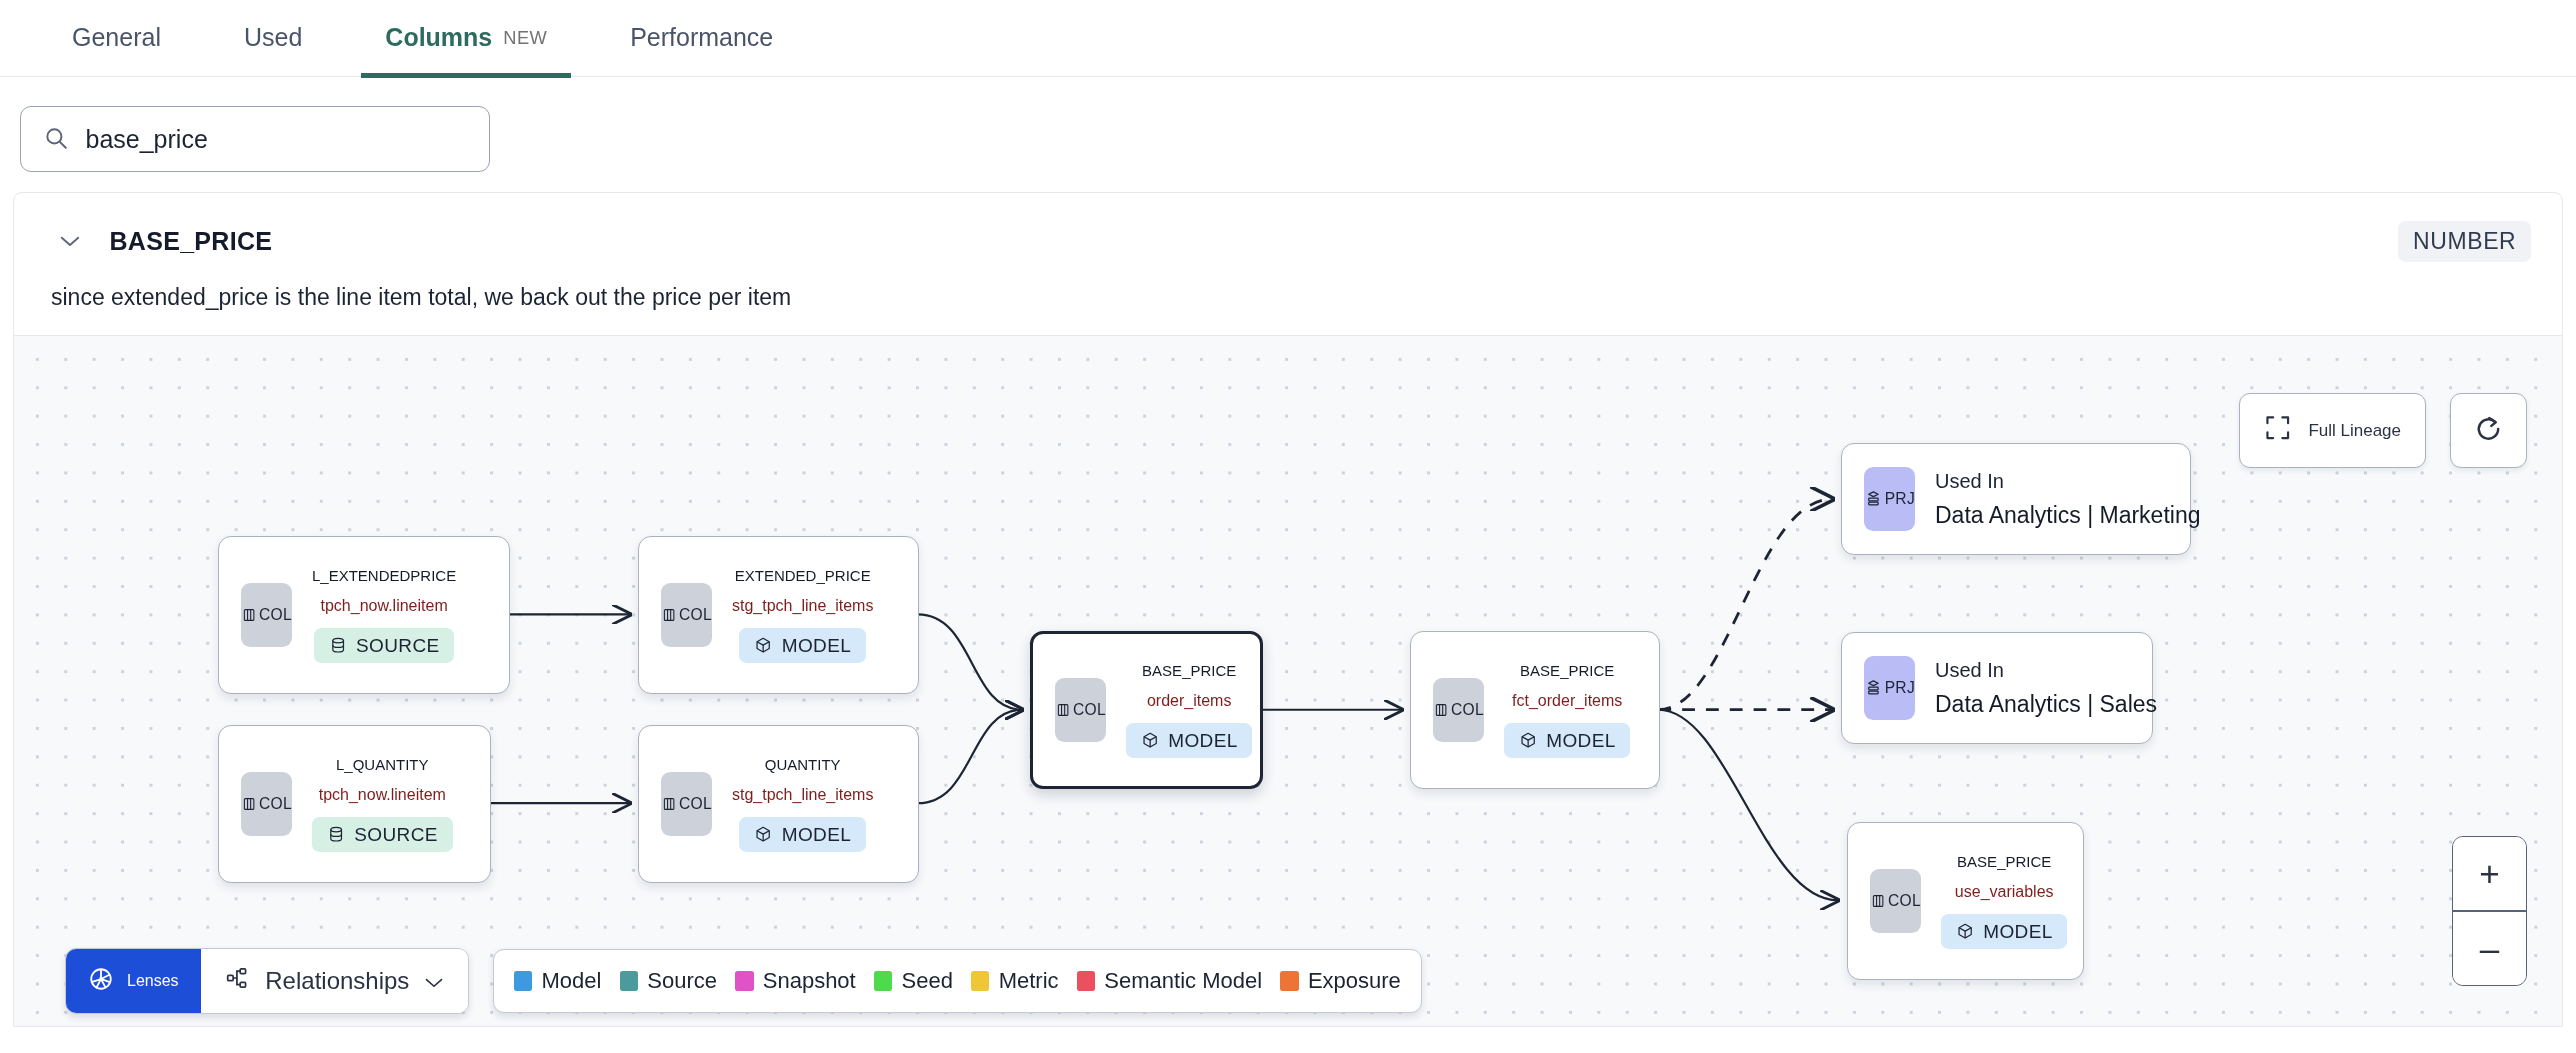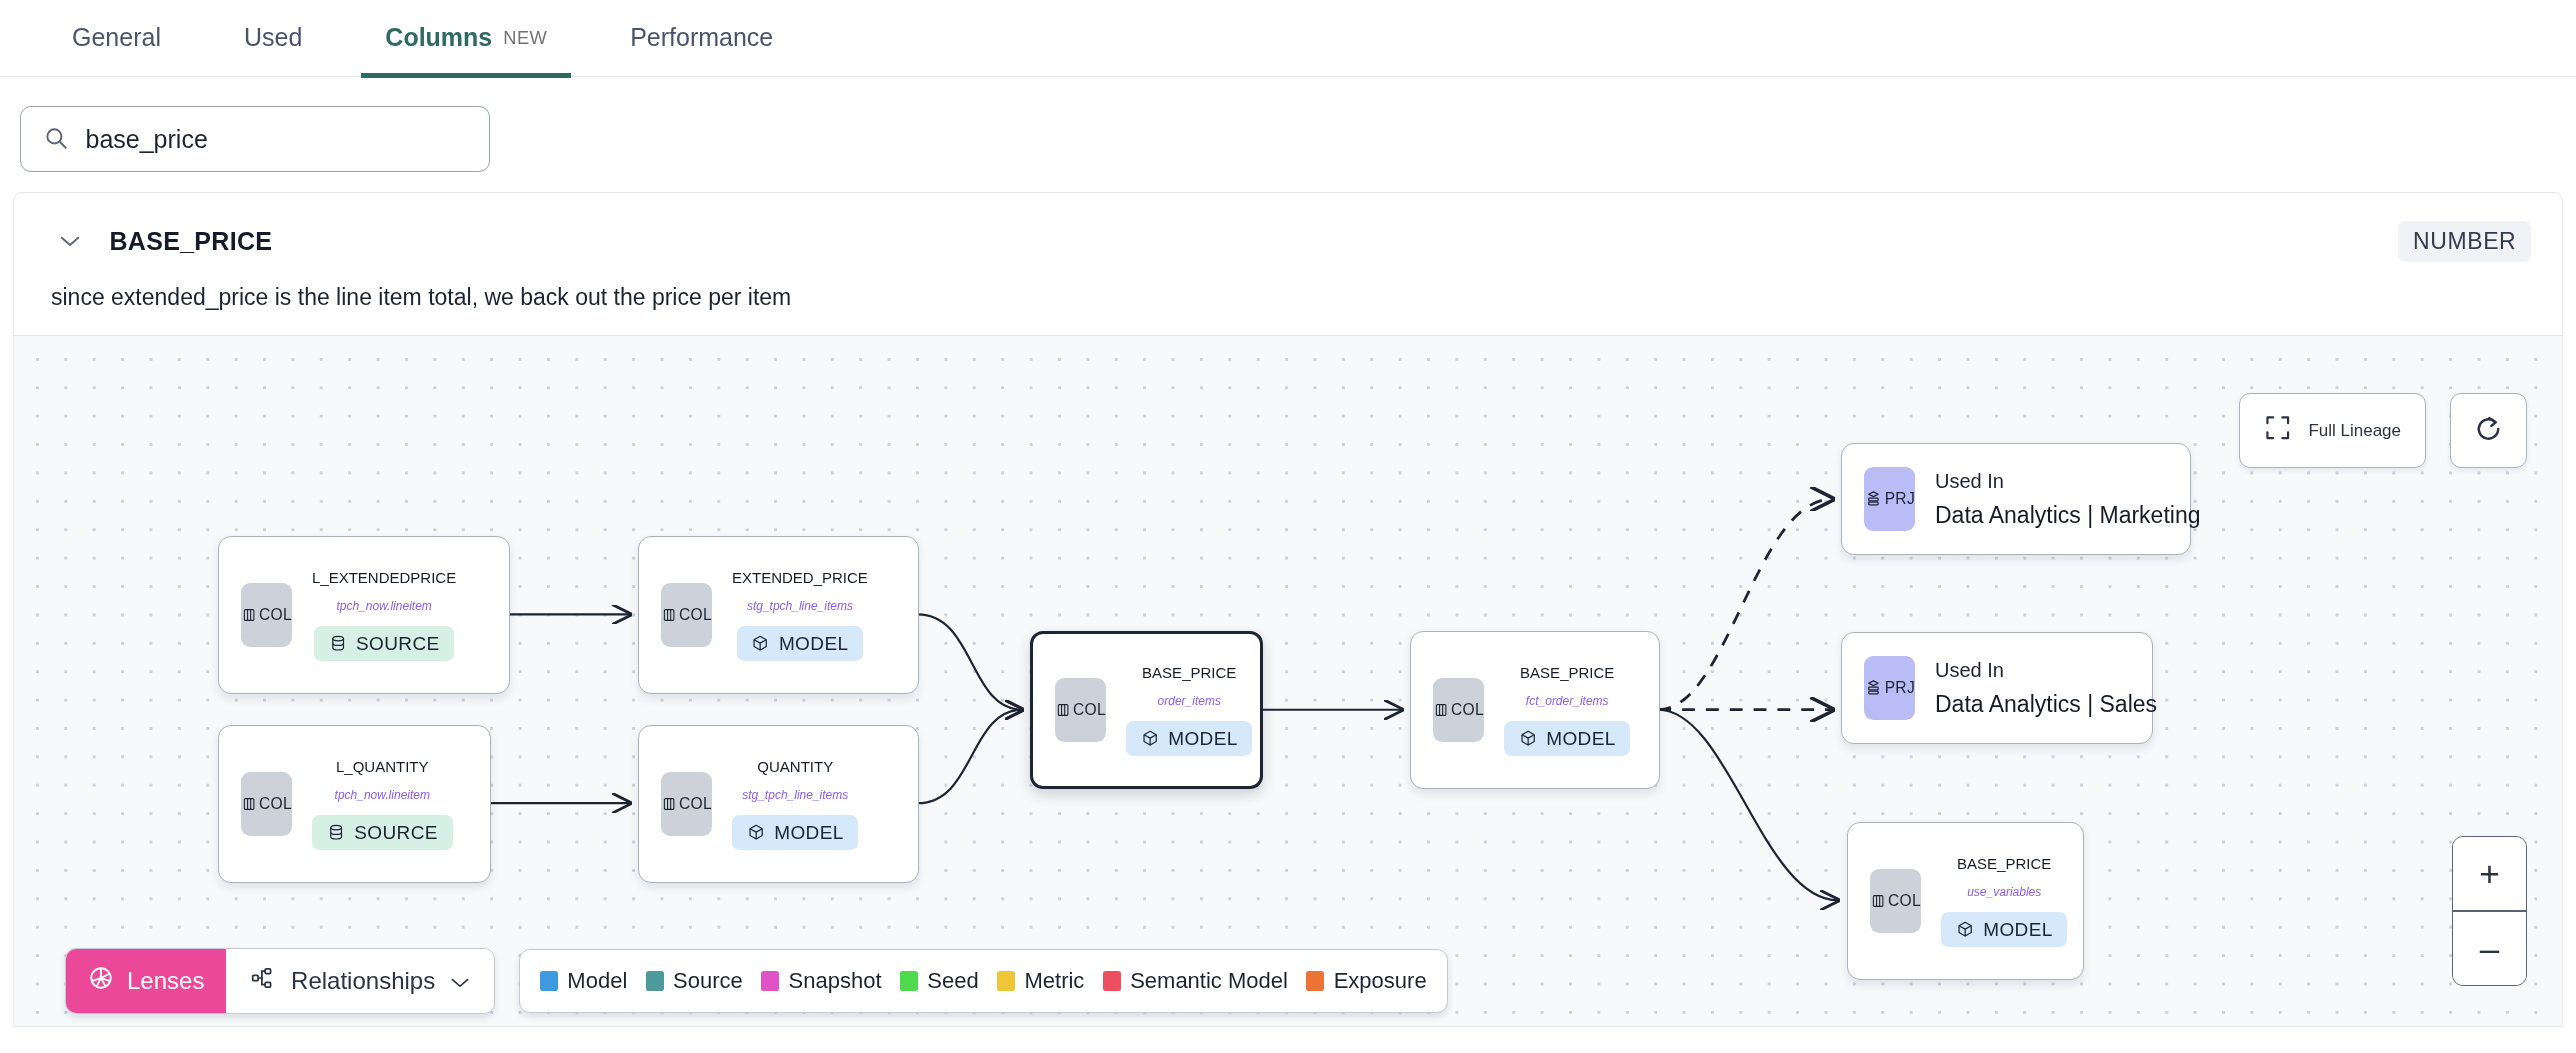--- a/index.html
+++ b/index.html
@@ -169,25 +169,24 @@
   .chip-label { font-size: 15.6px; color: #1d2433; letter-spacing: 0.3px; }
   .node-body { padding-left: 20px; padding-right: 20px; }
   .node-name {
     font-size: 15px;
     color: #151b28;
     text-align: center;
     margin-bottom: 13px;
     white-space: nowrap;
   }
   .node-sub {
-    font-size: 12px;
-    color: #8b5cf6;
+    font-size: 16px;
+    color: #7f1d1d;
     margin-bottom: 13px;
     white-space: nowrap;
-    font-style: italic;
   }
   .kind-pill {
     display: inline-flex;
     align-items: center;
     gap: 9.2px;
     padding: 6.4px 14.7px;
     border-radius: 7.3px;
     font-size: 19px;
     color: #1c2333;
     letter-spacing: 0.4px;
@@ -257,26 +256,26 @@
   }
   .lens-group {
     display: flex;
     border-radius: 11px;
     overflow: hidden;
     border: 1.8px solid #c3cad6;
     box-shadow: 0 3.7px 7.3px rgba(25,35,60,.12);
     background: #fff;
   }
   .lens-btn {
-    background: #ec4899;
+    background: #1d4ed8;
     color: #fff;
     display: flex; align-items: center; gap: 13px;
     padding: 0 22px;
     height: 64px;
-    font-size: 24px;
+    font-size: 16px;
     cursor: pointer;
   }
   .rel-btn {
     background: #fff;
     color: #2b3243;
     display: flex; align-items: center; gap: 14.7px;
     padding: 0 24px;
     height: 64px;
     font-size: 24px;
     cursor: pointer;

